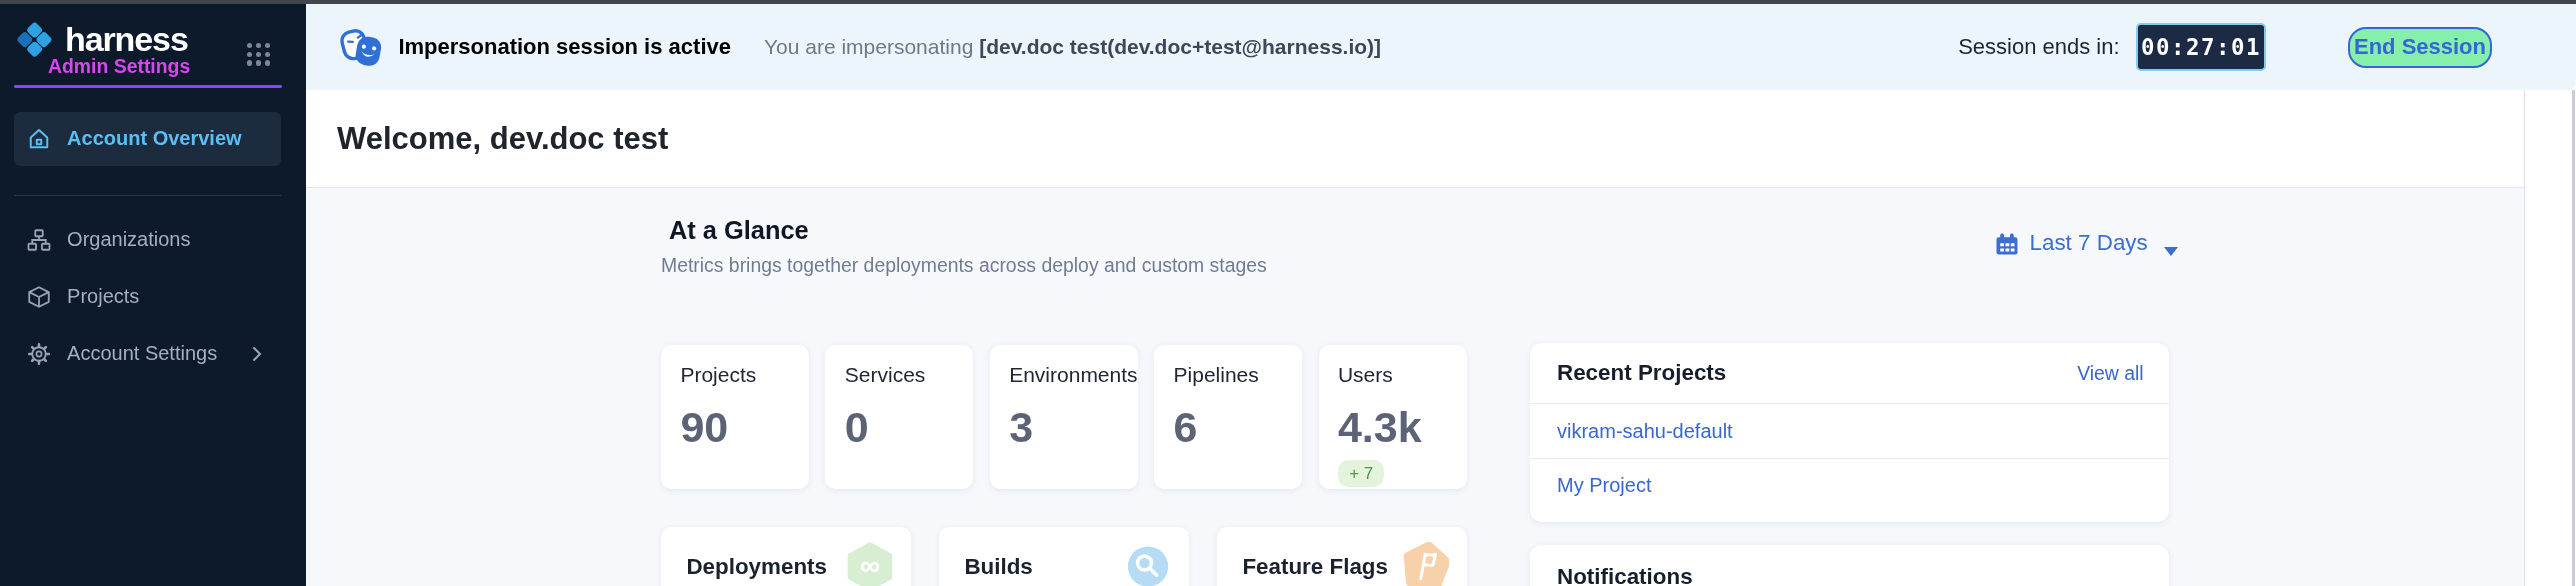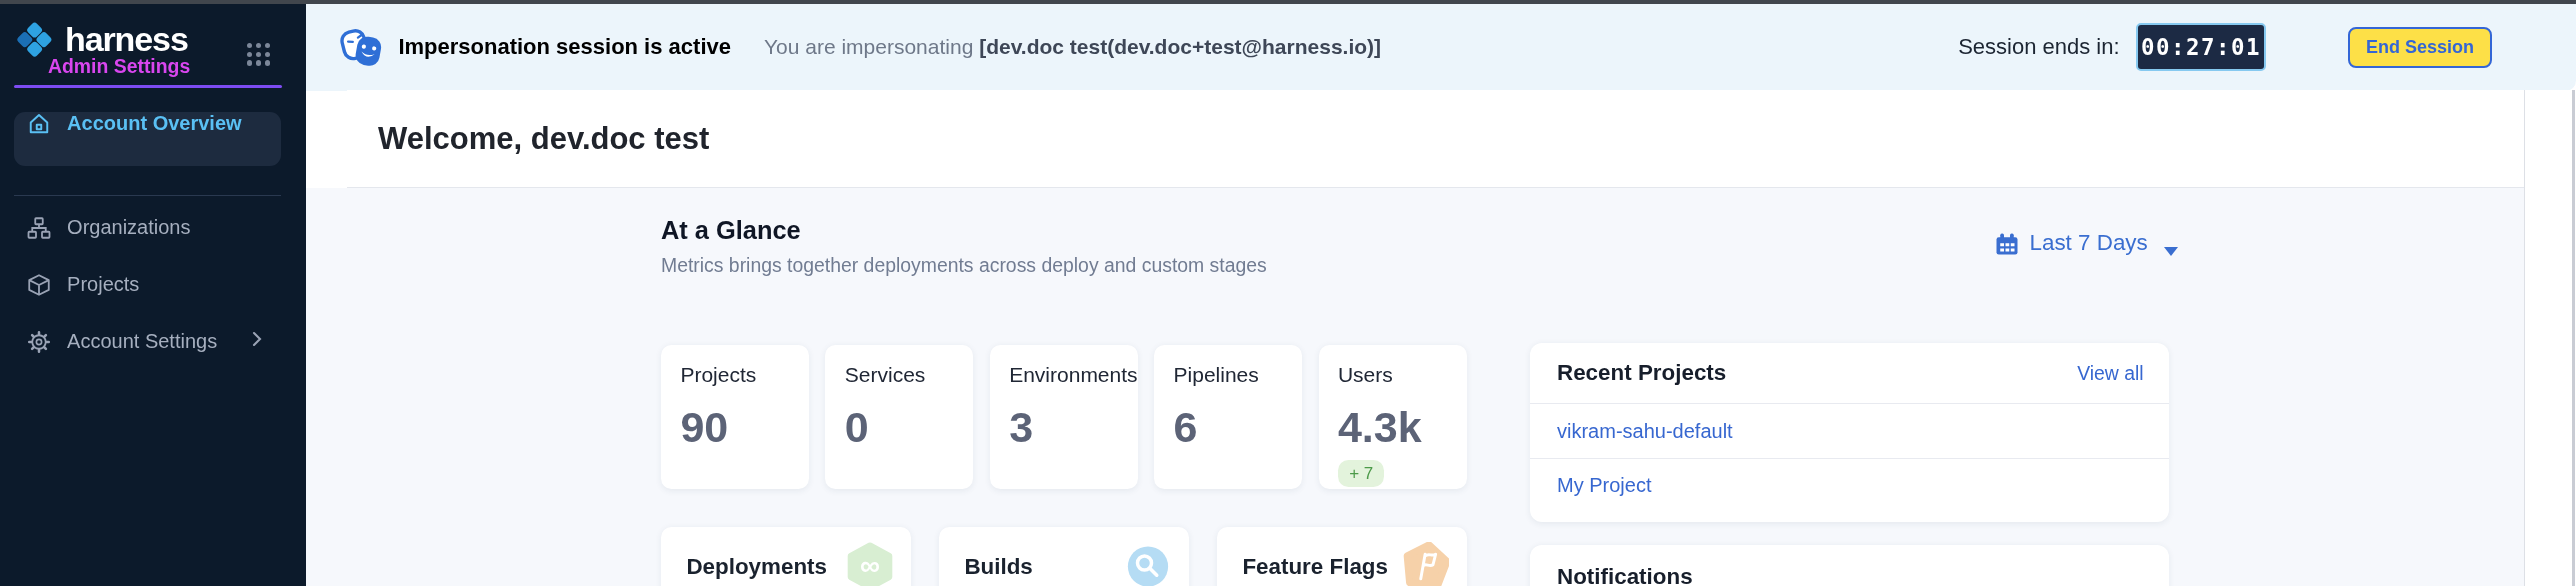--- a/index.html
+++ b/index.html
@@ -13,51 +13,51 @@
   
   .sidebar { position:absolute; left:0; top:3.7px; width:306px; height:582px; background:#0c1a2b; }
   .logo-row { position:absolute; left:15px; top:16.4px; display:flex; align-items:center; gap:11px; }
   .wordmark { color:#ffffff; font-size:34px; font-weight:700; letter-spacing:-1.1px; }
   .admin-sub { position:absolute; left:48px; top:51px; color:#d946ef; font-size:19.4px; font-weight:600; }
   .purple-rule { position:absolute; left:14px; top:81px; width:268px; height:3px; background:#7d4cf2; border-radius:1.5px; }
   .grid-icon { position:absolute; left:247px; top:39px; width:23px; height:23px;
     display:grid; grid-template-columns:repeat(3,5.2px); grid-template-rows:repeat(3,5.2px); gap:3.7px; cursor:pointer; }
   .grid-icon i { width:5.2px; height:5.2px; border-radius:50%; background:#7c8799; }
 
-  .nav-item { position:absolute; left:14px; width:267px; height:48px; display:flex; align-items:flex-start;
-    gap:16.4px; padding-left:12.7px; border-radius:11px; color:#a6afbf; font-size:20px; cursor:pointer; }
+  .nav-item { position:absolute; left:14px; width:267px; height:48px; display:flex; align-items:center;
+    gap:16.4px; padding-left:12.7px; border-radius:6px; color:#a6afbf; font-size:20px; cursor:pointer; }
   .nav-item.active { height:54px; background:#1d2b3f; color:#5ac0f4; font-weight:600; }
   .side-divider { position:absolute; left:14px; top:191px; width:267px; height:0.7px; background:#2a3950; }
   .chev-right { margin-left:auto; margin-right:18px; }
 
   
   .banner { position:absolute; left:306px; top:3.7px; width:2270px; height:87px; background:#ecf5fb;
     border-bottom-right-radius:10.5px; display:flex; align-items:center; padding-left:34px; padding-right:84px; }
   .banner-title { margin-left:16.4px; font-size:22px; font-weight:700; color:#000000; white-space:nowrap; }
   .banner-sub { margin-left:33px; font-size:21px; color:#6e7889; white-space:nowrap; }
   .banner-sub b { color:#3e4757; font-weight:700; }
   .banner-spacer { flex:1; }
   .session-label { font-size:22px; color:#1c2532; white-space:nowrap; }
   .timer-box { margin-left:16.4px; width:130px; height:48px; background:#1c2a44; border:2.2px solid #86c9f0;
     border-radius:5px; display:flex; align-items:center; justify-content:center; }
   .timer-box span { color:#ffffff; font-family:"DejaVu Sans Mono","Liberation Mono",monospace;
     font-size:22.4px; font-weight:700; letter-spacing:1.5px; }
-  .end-btn { margin-left:82px; width:144px; height:41px; background:#fde047; border:2.2px solid #3466d6;
-    border-radius:8px; color:#3466d6; font-size:18px; font-weight:700; cursor:pointer;
+  .end-btn { margin-left:82px; width:144px; height:41px; background:#86efac; border:2.2px solid #3466d6;
+    border-radius:18px; color:#3466d6; font-size:22px; font-weight:700; cursor:pointer;
     display:flex; align-items:center; justify-content:center; font-family:inherit; }
 
   
   .welcome-bar { position:absolute; left:306px; top:90px; width:2218px; height:98px; background:#ffffff;
-    border-bottom:1.5px solid #e4e7ed; display:flex; align-items:center; padding-left:31px;margin-left:41px; }
+    border-bottom:1.5px solid #e4e7ed; display:flex; align-items:center; padding-left:31px; }
   .welcome-bar h1 { font-size:31px; font-weight:700; color:#20242c; }
 
   
   .main { position:absolute; left:306px; top:188px; width:2218px; height:398px; background:#f6f8fc; overflow:hidden; }
   .glance-head { position:absolute; left:355px; top:28px; }
-  .glance-head h2 { font-size:25.4px; font-weight:700; color:#0f1625; margin-bottom:9px; }
+  .glance-head h2 { font-size:25.4px; font-weight:700; color:#0f1625; margin-bottom:9px;margin-left:8px; }
   .glance-head p { font-size:19.4px; color:#717c92; }
   .date-select { position:absolute; left:1689px; top:42px; display:flex; align-items:flex-end; gap:10.5px;
     color:#3a6ed0; font-size:22.4px; cursor:pointer; }
   .caret-down { width:0; height:0; margin-left:6px; border-left:7.5px solid transparent;
     border-right:7.5px solid transparent; border-top:9px solid #3a6ed0; }
 
   .card { background:#ffffff; border-radius:10.5px; box-shadow:0 1.5px 6px rgba(40,60,90,0.08); }
 
   .metrics-row { position:absolute; left:355px; top:157px; display:flex; gap:16.4px; }
   .metric-card { width:148px; height:144px; padding:18px 0 0 19.4px; cursor:pointer; }

